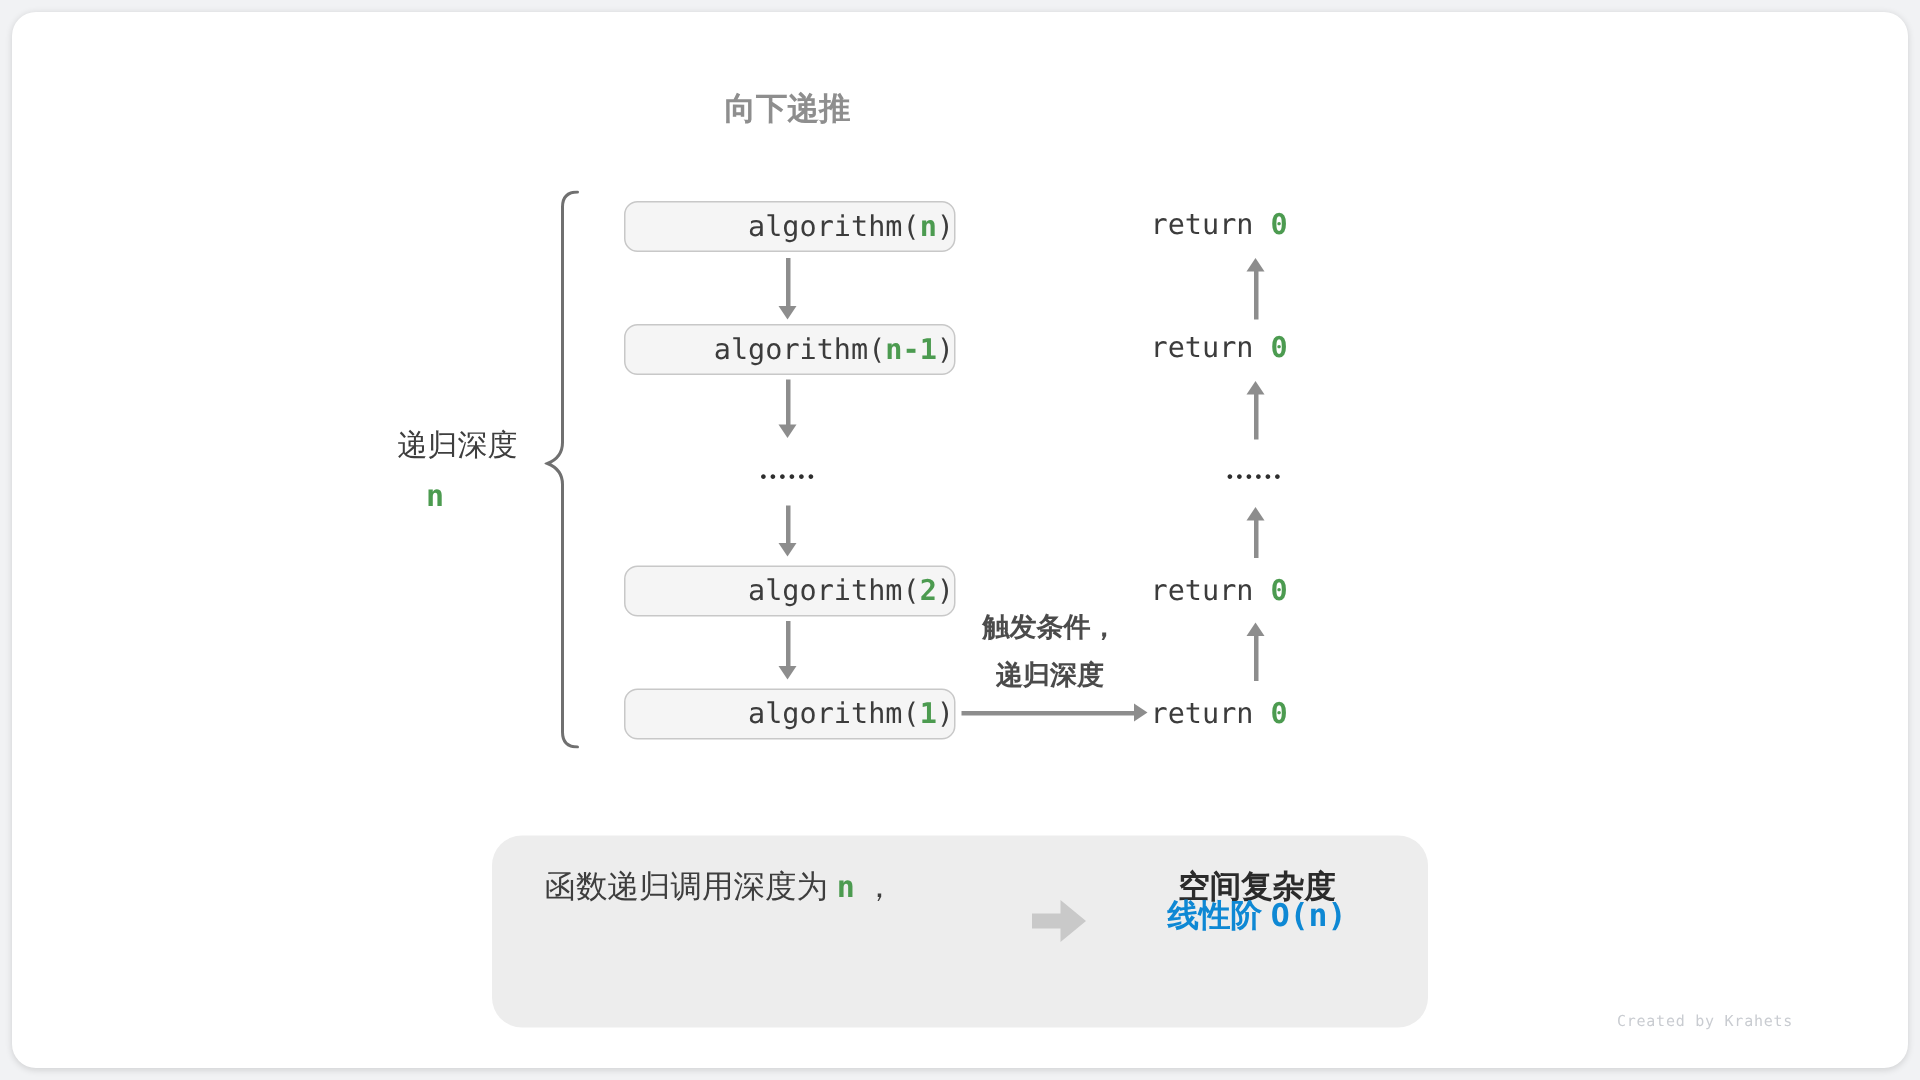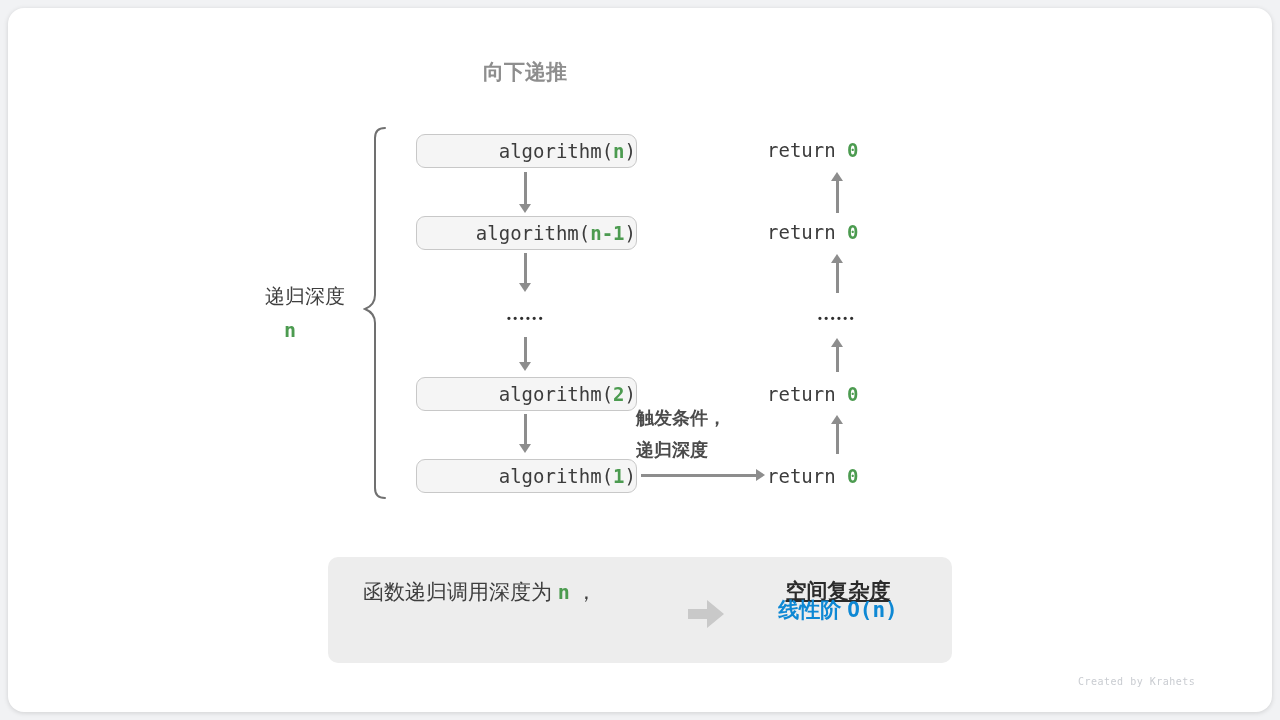--- a/index.html
+++ b/index.html
@@ -31,28 +31,28 @@
   .varrow.up::after{content:"";position:absolute;left:-5px;top:-8px;
      border-left:6.5px solid transparent;border-right:6.5px solid transparent;
      border-bottom:9px solid var(--arrow);}
   .harrow{height:3px;background:var(--arrow);}
   .harrow::after{content:"";position:absolute;right:-8px;top:-5px;
      border-top:6.5px solid transparent;border-bottom:6.5px solid transparent;
      border-left:9px solid var(--arrow);}
   .depth-text{font-size:20px;color:var(--label);text-align:right;width:110px;}
   .depth-var{font-size:20px;text-align:center;width:110px;font-weight:700;color:var(--green);
              font-family:"DejaVu Sans Mono","Liberation Mono",monospace;}
-  .trigger{width:128px;text-align:left;font-size:18px;font-weight:700;
+  .trigger{width:128px;text-align:center;font-size:18px;font-weight:700;
            color:var(--trigger);line-height:32px;}
-  .summary{left:328px;top:557px;width:624px;height:106px;background:var(--summaryBg);
-           border-radius:10px;}
+  .summary{left:328px;top:557px;width:624px;height:128px;background:var(--summaryBg);
+           border-radius:20px;}
   .sum-left{left:35px;top:17px;font-size:21px;color:var(--label);line-height:35px;}
   .sum-left .mono{font-size:20px;}
   .sum-title{left:410px;top:20px;width:200px;text-align:center;font-size:21px;
-             font-weight:700;color:#2b2b2b;text-decoration:underline;}
+             font-weight:700;color:#2b2b2b;}
   .sum-result{left:410px;top:39px;width:200px;text-align:center;font-size:21px;
               font-weight:700;color:var(--blue);}
   .credit{left:1078px;top:676px;font-size:10px;color:var(--credit);letter-spacing:.5px;}
 </style>
 </head>
 <body>
 
 <div class="page">
   <div class="card"></div>
 

